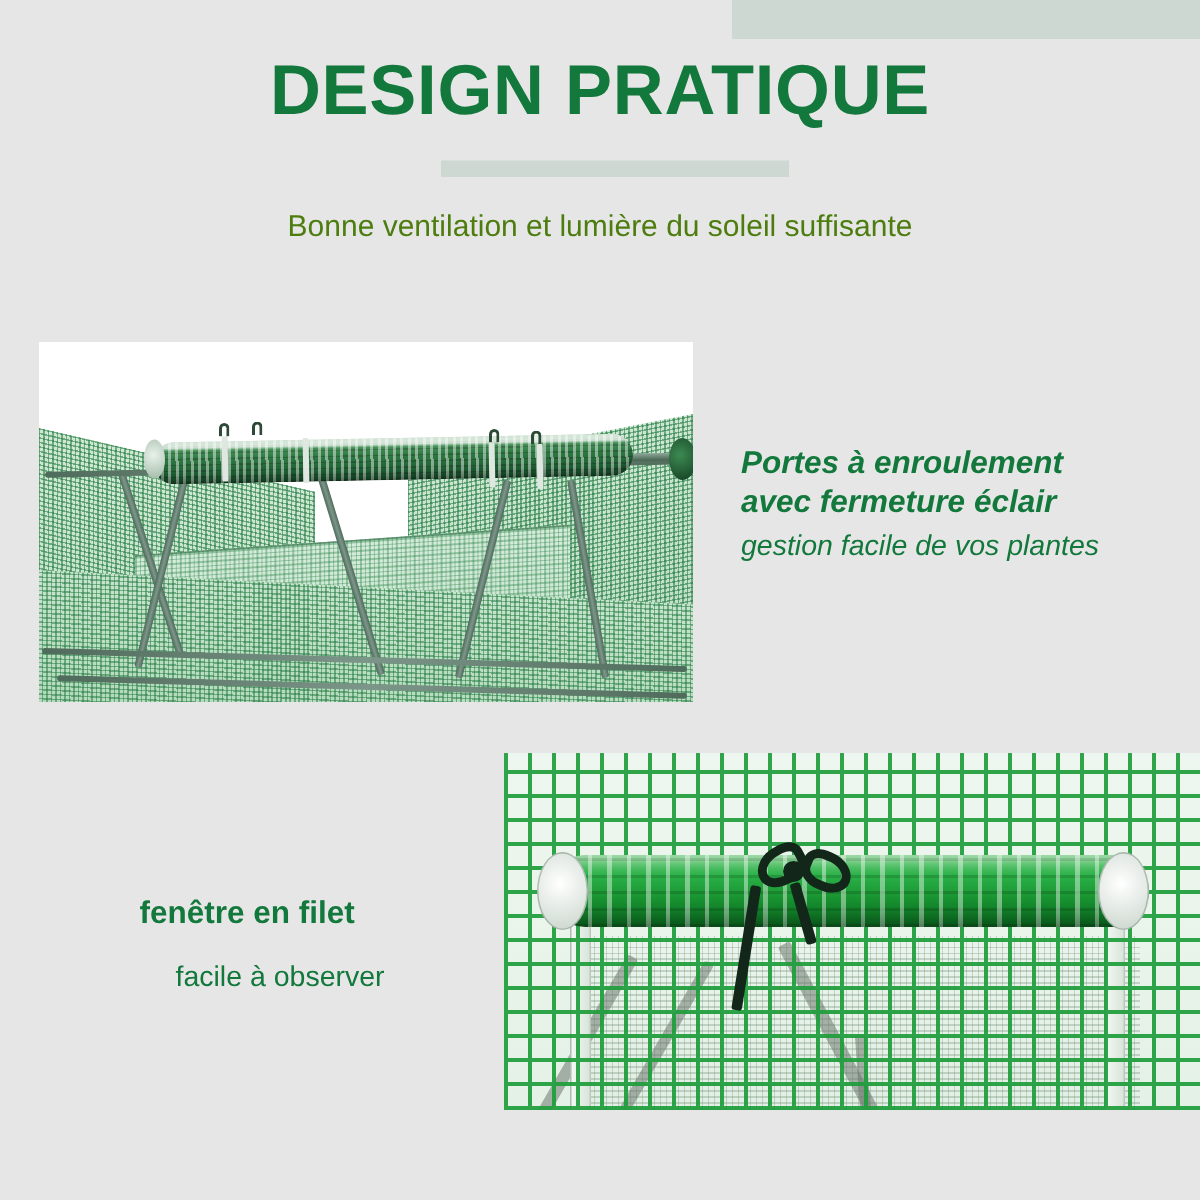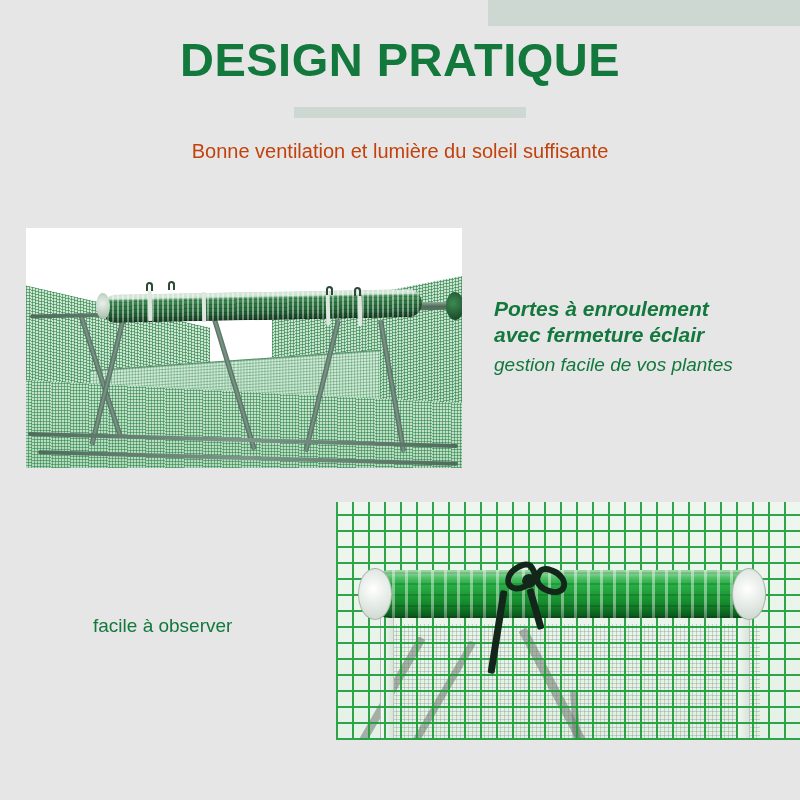--- a/index.html
+++ b/index.html
@@ -29,21 +29,21 @@
     line-height:1.1;
     font-family:"Liberation Sans", sans-serif;
   }
   .title-divider{
     position:absolute; top:107px; left:294px; width:232px; height:11px;
     background:#ccd8d1;
   }
   .page-subtitle{
     position:absolute; top:138px; left:0; width:800px;
     text-align:center;
-    color:#c2410c;
+    color:#4d7c0f;
     font-size:20px;
     font-weight:400;
     line-height:1.3;
   }
 
   
   .photo{ position:absolute; overflow:hidden; background:#ffffff; }
 
   
   #photo-door{ left:26px; top:228px; width:436px; height:240px; }
@@ -219,21 +219,21 @@
   .callout .c-sub{
     color:#12783c;
     font-size:19px;
     font-weight:400;
     line-height:1.3;
     margin-top:6px;
   }
   #callout-door  { left:494px; top:296px; width:300px;font-style:italic; }
   #callout-window{ left:93px;  top:596px; width:250px; }
   #callout-window .c-head{ font-size:21px; }
-  #callout-window .c-sub { margin-top:18px; }
+  #callout-window .c-sub { margin-top:18px;margin-left:24px; }
 </style>
 </head>
 <body>
 
 <div class="corner-block"></div>
 
 <div class="header">
   <div class="page-title">DESIGN PRATIQUE</div>
   <div class="title-divider"></div>
   <div class="page-subtitle">Bonne ventilation et lumière du soleil suffisante</div>
@@ -289,14 +289,15 @@
   <div class="p2-rollcap left"></div>
   <div class="p2-rollcap right"></div>
   <div class="p2-tie-tail t1"></div>
   <div class="p2-tie-tail t2"></div>
   <div class="p2-tie-loopL"></div>
   <div class="p2-tie-loopR"></div>
   <div class="p2-tie-knot"></div>
 </div>
 
 <div class="callout" id="callout-window">
+  <div class="c-head">fenêtre en filet</div>
   <div class="c-sub">facile à observer</div>
 </div>
 
 </body></html>

